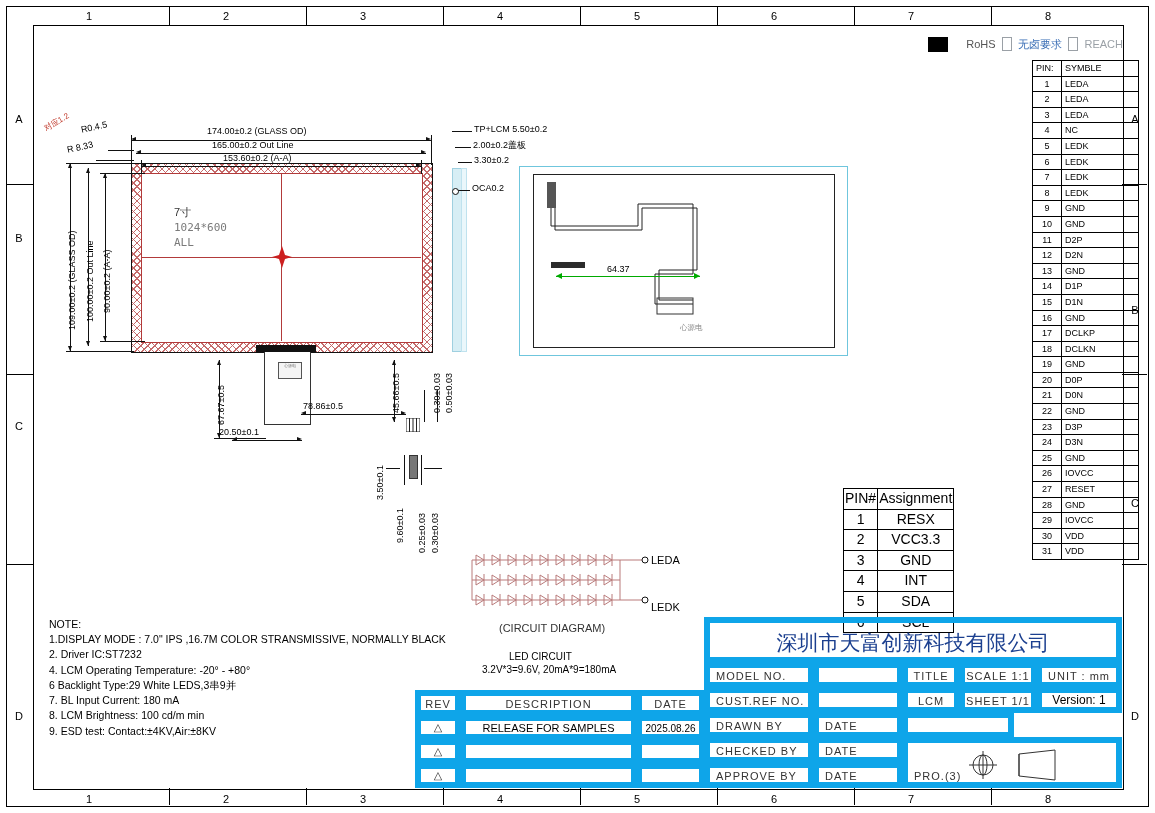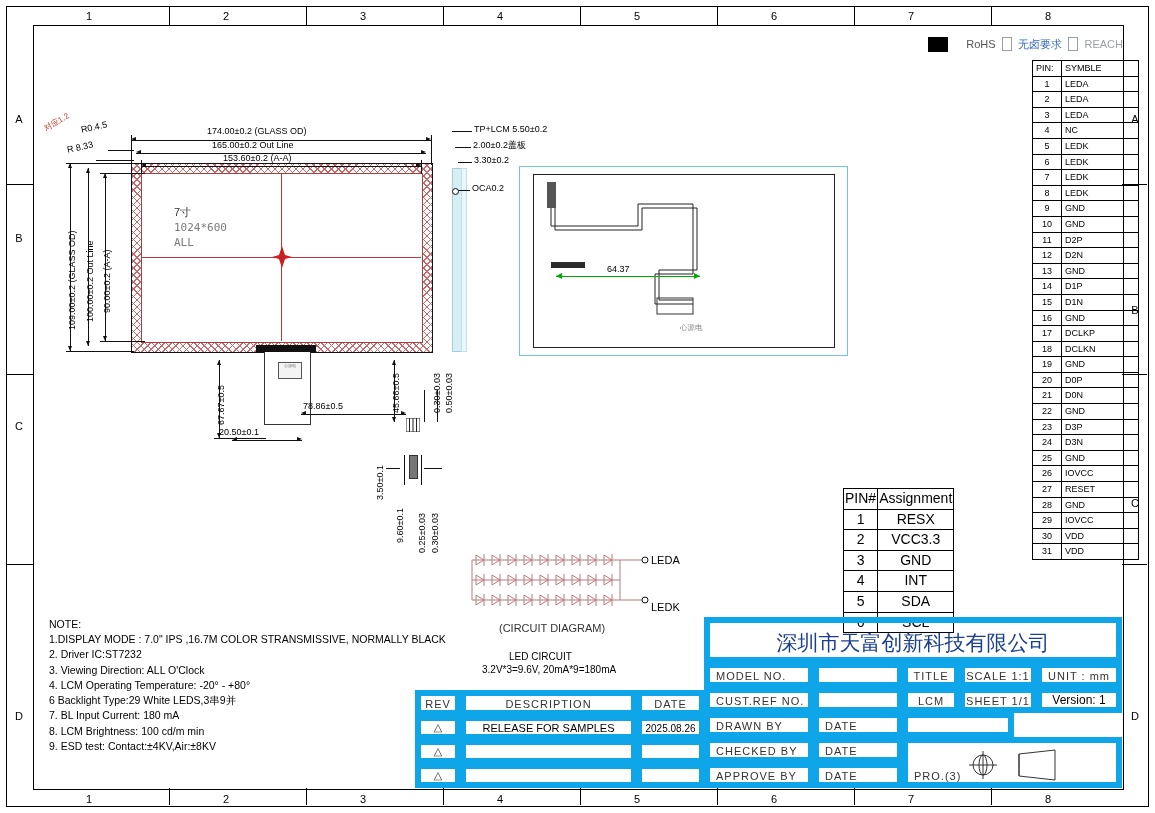--- a/index.html
+++ b/index.html
@@ -530,21 +530,20 @@
   <div class="abs t11" style="left:651px;top:554px;">LEDA</div>
   <div class="abs t11" style="left:651px;top:601px;">LEDK</div>
   <div class="abs t11" style="left:499px;top:622px;color:#333;">(CIRCUIT DIAGRAM)</div>
   <div class="abs t10" style="left:509px;top:651px;">LED CIRCUIT</div>
   <div class="abs t10" style="left:474px;top:664px;margin-left:8px;">3.2V*3=9.6V, 20mA*9=180mA</div>
 
   <div class="abs notes" style="left:49px;top:617px;width:420px;">
     <div>NOTE:</div>
     <div>1.DISPLAY MODE : 7.0" IPS ,16.7M COLOR STRANSMISSIVE, NORMALLY BLACK</div>
     <div>2. Driver IC:ST7232</div>
-    <div>3. Viewing Direction: ALL O'Clock</div>
     <div>4. LCM Operating Temperature: -20° -  +80°</div>
     <div>6 Backlight Type:29 White LEDS,3串9并</div>
     <div>7. BL Input Current: 180 mA</div>
     <div>8. LCM Brightness: 100 cd/m  min</div>
     <div>9. ESD test: Contact:±4KV,Air:±8KV</div>
   </div>
 
   <div class="abs" style="left:415px;top:690px;width:290px;height:98px;">
     <div class="tbc ctr" style="left:0;top:0;width:46px;height:26px;font-size:11px;letter-spacing:1px;color:#333;">REV</div>
     <div class="tbc ctr" style="left:45px;top:0;width:177px;height:26px;font-size:11px;letter-spacing:1px;color:#333;">DESCRIPTION</div>

